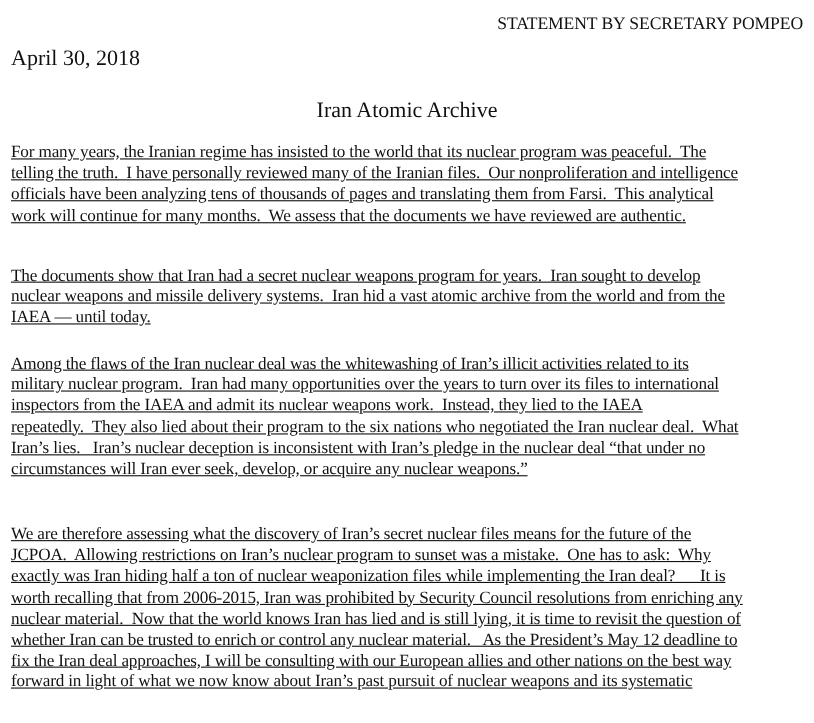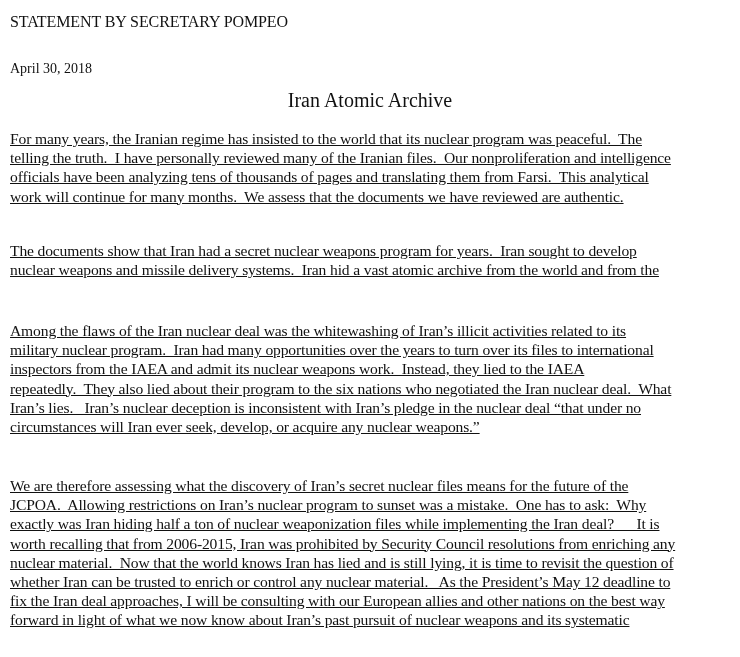--- a/index.html
+++ b/index.html
@@ -5,26 +5,26 @@
     html, body { margin: 0; padding: 0; background: #ffffff; }
     body {
       width: 740px; height: 657px; overflow: hidden;
       font-family: "Liberation Serif", "DejaVu Serif", serif;
       color: #111111;
       position: relative;
     }
     .page { position: absolute; left: 10px; top: 0; width: 725px; }
     .title {
       position: absolute; top: 12px; left: 0; width: 720px;
-      text-align: left; font-size: 16px; line-height: 20px;
+      text-align: right; font-size: 16px; line-height: 20px;
       letter-spacing: -0.1px;
     }
     .date {
-      position: absolute; top: 59px; left: 0;
-      font-size: 14px; line-height: 20px;
+      position: absolute; top: 43px; left: 0;
+      font-size: 20px; line-height: 20px;
     }
     .subtitle {
       position: absolute; top: 90px; left: 0; width: 720px;
       text-align: center; font-size: 20px; line-height: 20px;
     }
     .para {
       position: absolute; left: 0; width: 725px;
       font-size: 15.6px; line-height: 19.2px;
       letter-spacing: -0.15px; word-spacing: 0px; text-decoration: underline;
     }
@@ -45,20 +45,21 @@
   <div class="para" id="p1">
     <span class="ln">For many years, the Iranian regime has insisted to the world that its nuclear program was peaceful.  The</span>
     <span class="ln">telling the truth.  I have personally reviewed many of the Iranian files.  Our nonproliferation and intelligence</span>
     <span class="ln">officials have been analyzing tens of thousands of pages and translating them from Farsi.  This analytical</span>
     <span class="ln">work will continue for many months.  We assess that the documents we have reviewed are authentic.</span>
   </div>
 
   <div class="para" id="p2">
     <span class="ln">The documents show that Iran had a secret nuclear weapons program for years.  Iran sought to develop</span>
     <span class="ln">nuclear weapons and missile delivery systems.  Iran hid a vast atomic archive from the world and from the</span>
+    <span class="ln">IAEA — until today.</span>
   </div>
 
   <div class="para" id="p3">
     <span class="ln">Among the flaws of the Iran nuclear deal was the whitewashing of Iran’s illicit activities related to its</span>
     <span class="ln">military nuclear program.  Iran had many opportunities over the years to turn over its files to international</span>
     <span class="ln">inspectors from the IAEA and admit its nuclear weapons work.  Instead, they lied to the IAEA</span>
     <span class="ln">repeatedly.  They also lied about their program to the six nations who negotiated the Iran nuclear deal.  What</span>
     <span class="ln">Iran’s lies.   Iran’s nuclear deception is inconsistent with Iran’s pledge in the nuclear deal “that under no</span>
     <span class="ln">circumstances will Iran ever seek, develop, or acquire any nuclear weapons.”</span>
   </div>

